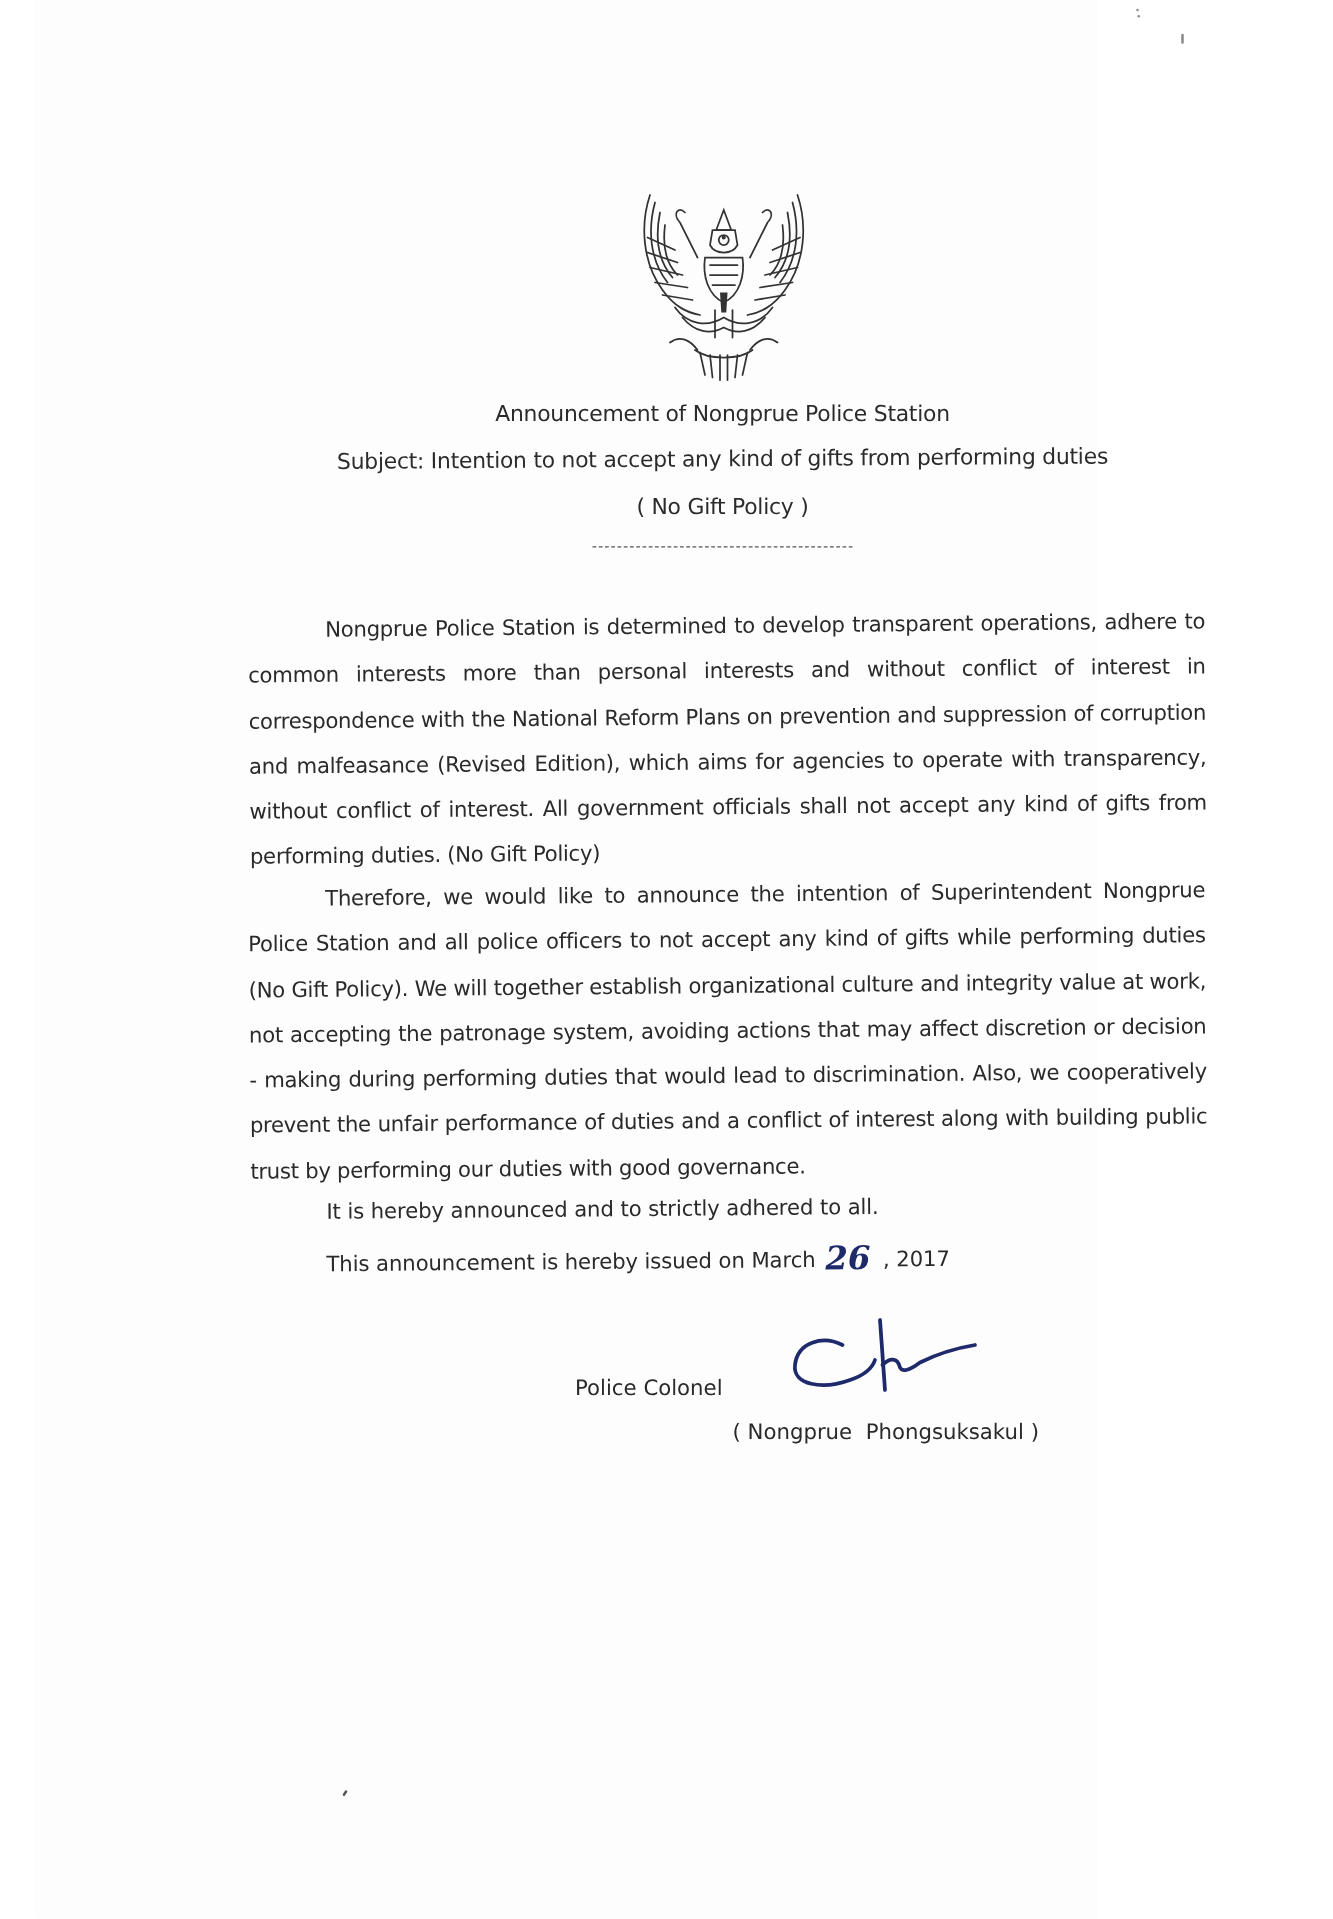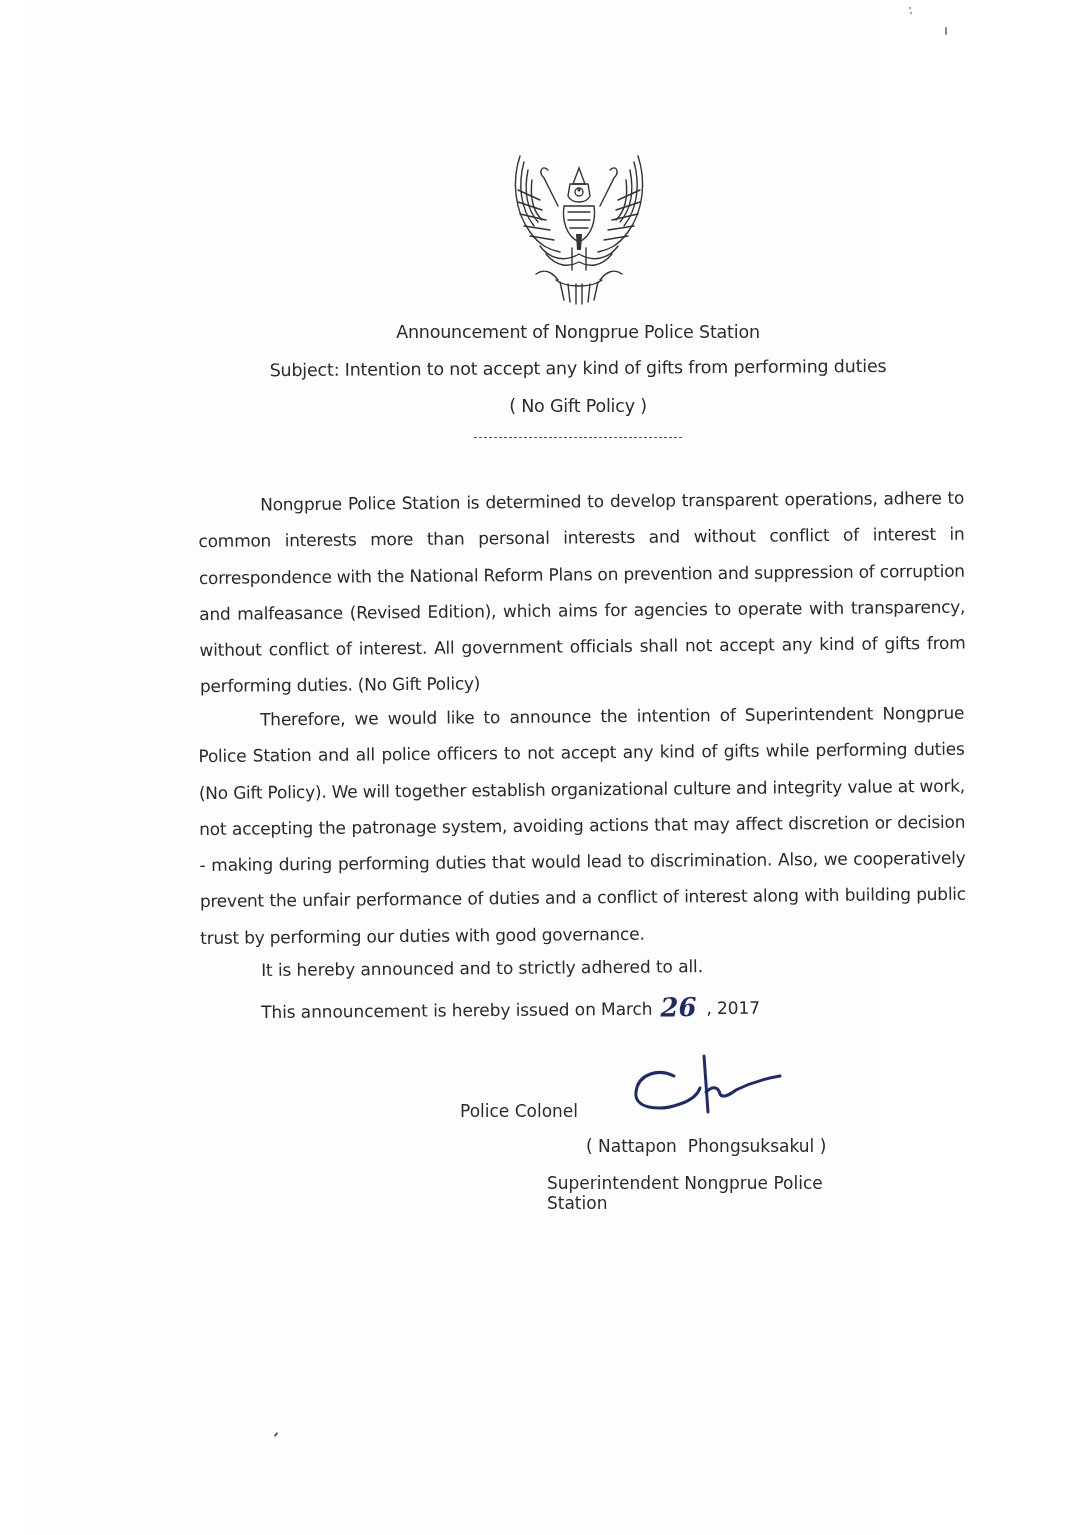--- a/index.html
+++ b/index.html
@@ -186,16 +186,15 @@
   </div>
 
   <div class="sig-rank">Police Colonel</div>
   <svg class="signature" viewBox="0 0 160 70">
     <g fill="none" stroke="#1e2a6a" stroke-width="3" stroke-linecap="round" stroke-linejoin="round">
       <path d="M46 26 C30 18, 10 24, 8 42 C6 58, 30 62, 52 54 C64 50, 70 44, 72 38"></path>
       <path d="M76 6 L80 62"></path>
       <path d="M78 42 C84 36, 90 36, 92 44 C94 48, 100 46, 108 40 C124 32, 140 28, 152 26"></path>
     </g>
   </svg>
-  <div class="sig-name">( Nattapon  Phongsuksakul )</div>
-  <div class="sig-title">Superintendent Nongprue Police Station</div>
+  <div class="sig-name">( Nongprue  Phongsuksakul )</div>
 
 </div>
 
 </body></html>

